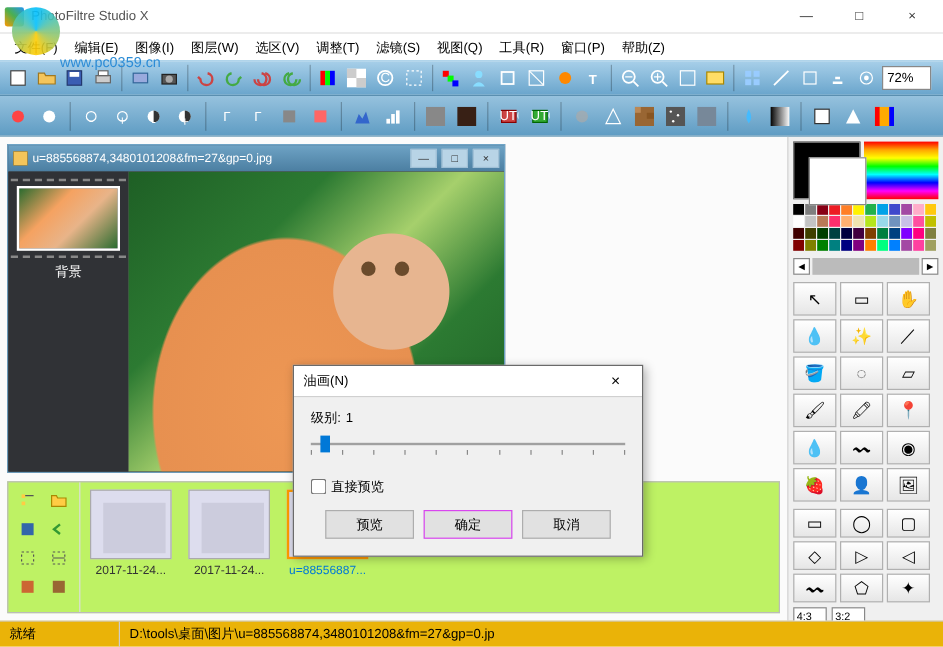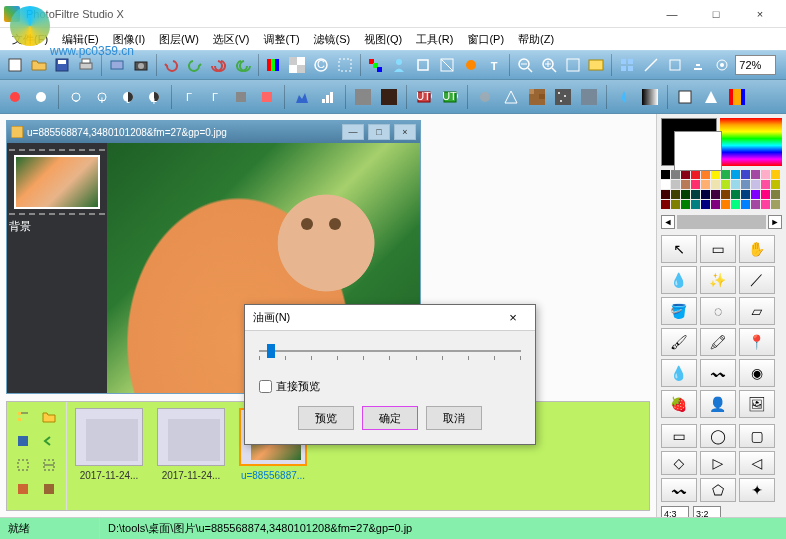--- a/index.html
+++ b/index.html
@@ -32,21 +32,21 @@
 .sidebar { width: 130px; background: #f0f0f0; border-left: 1px solid #ccc; padding: 4px; overflow: hidden; }
 
 .docwin { position: absolute; top: 6px; left: 6px; width: 415px; border: 1px solid #6ea3c5; background: #3d566e; }
 .docwin-header { height: 22px; background: linear-gradient(#6ea3c5,#4b7ea1); display: flex; align-items: center; padding: 0 4px; color: #fff; gap: 4px; }
 .docwin-header .d-title { flex: 1; font-size: 10px; }
 .docwin-header .d-btn { width: 22px; height: 16px; border: 1px solid #a0c0d6; background: #b8d4e6; display: flex; align-items: center; justify-content: center; font-size: 9px; color: #333; }
 .docwin-body { display: flex; background: #45474a; }
 .layer-strip { width: 100px; background: #303236; padding: 6px 2px; }
 .film { border-top: 2px dashed #888; border-bottom: 2px dashed #888; padding: 4px 0; }
 .layer-thumb { width: 86px; height: 54px; margin: 0 auto; border: 2px solid #fff; background: linear-gradient(135deg,#2a6b2f 0%,#f5a261 35%,#e8b489 60%,#2a6b2f 100%); }
-.layer-label { text-align: left; color: #fff; margin-top: 4px; font-size: 11px; }
+.layer-label { text-align: center; color: #fff; margin-top: 4px; font-size: 11px; }
 .canvas-view { flex: 1; height: 250px; background: #555; position: relative; overflow: hidden; }
 .anime-img { width: 100%; height: 100%; background:
   radial-gradient(80px 80px at 70% 40%, #e7b590 0%, #e7b590 60%, transparent 61%),
   radial-gradient(200px 260px at 42% 80%, #ed9754 0%, #e79050 55%, transparent 56%),
   linear-gradient(135deg,#1e5f25 0%,#2c7a32 30%,#a6d06c 50%,#2c7a32 70%,#1e5f25 100%);
   filter: blur(0.4px); position: relative; }
 .anime-img::after { content: ''; position: absolute; top: 30%; left: 62%; width: 12px; height: 12px; background: #6b4b2c; border-radius: 50%; box-shadow: 28px 0 0 #6b4b2c; }
 
 .dialog { position: absolute; top: 190px; left: 244px; width: 292px; background: #f0f0f0; border: 1px solid #6a6a6a; z-index: 50; box-shadow: 2px 2px 8px rgba(0,0,0,.3); }
 .dialog-header { height: 26px; background: #fff; display: flex; align-items: center; padding: 0 8px; border-bottom: 1px solid #d0d0d0; }
@@ -56,37 +56,37 @@
 .dlg-row { display: flex; align-items: center; margin-bottom: 4px; }
 .dlg-label {}
 .dlg-slider { position: relative; height: 24px; margin-bottom: 14px; }
 .dlg-slider .track { position: absolute; top: 9px; left: 0; right: 0; height: 2px; background: #a0a0a0; }
 .dlg-slider .thumb { position: absolute; top: 3px; left: 8px; width: 8px; height: 14px; background: #0078d7; }
 .dlg-slider .ticks { position: absolute; top: 15px; left: 0; right: 0; height: 6px; display: flex; justify-content: space-between; }
 .dlg-slider .ticks span { width: 1px; height: 4px; background: #888; }
 .dlg-check { display: flex; align-items: center; gap: 4px; margin-bottom: 12px; }
 .dlg-check input { width: 13px; height: 13px; }
 .dlg-buttons { display: flex; gap: 8px; justify-content: center; }
-.dlg-buttons button { width: 56px; height: 24px; background: #e1e1e1; border: 1px solid #adadad; cursor: pointer; }
+.dlg-buttons button { width: 74px; height: 24px; background: #e1e1e1; border: 1px solid #adadad; cursor: pointer; }
 .dlg-buttons button.primary { border: 1px solid #d946ef; }
 
 .canvas-wm { position: absolute; top: 250px; left: 300px; color: rgba(220,220,220,.45); font-size: 14px; pointer-events: none; z-index: 40; }
 
 .thumbstrip { position: absolute; left: 6px; bottom: 6px; right: 6px; height: 110px; background: #bef264; border: 1px solid #bbb; display: flex; }
 .ts-tools { width: 60px; border-right: 1px solid #ddd; padding: 4px; display: grid; grid-template-columns: repeat(2,24px); grid-auto-rows: 22px; gap: 2px; }
 .ts-tool { width: 24px; height: 22px; display: flex; align-items: center; justify-content: center; cursor: pointer; }
 .ts-thumbs { flex: 1; display: flex; gap: 10px; padding: 6px; overflow: hidden; }
 .ts-item { width: 72px; display: flex; flex-direction: column; align-items: center; }
 .ts-thumb { width: 68px; height: 58px; border: 1px solid #aaa; background: #dde; position: relative; }
 .ts-thumb.active { border: 2px solid #ff9800; }
 .ts-thumb .mini { position: absolute; top: 10px; left: 10px; right: 4px; bottom: 4px; background: linear-gradient(135deg,#2a6b2f,#f5a261,#2a6b2f); }
 .ts-name { font-size: 10px; margin-top: 4px; color: #333; white-space: nowrap; overflow: hidden; text-overflow: ellipsis; width: 100%; text-align: center; }
 .ts-name.link { color: #0078d7; }
 
-.statusbar { height: 22px; background: #86efac; border-top: 1px solid #ccc; display: flex; align-items: center; font-size: 11px; }
+.statusbar { height: 22px; background: #eab308; border-top: 1px solid #ccc; display: flex; align-items: center; font-size: 11px; }
 .sb-seg { border-right: 1px solid #ccc; padding: 0 8px; height: 100%; display: flex; align-items: center; }
 
 
 .sb-colors { display: flex; gap: 3px; margin-bottom: 4px; }
 .sb-fgbg { width: 56px; height: 48px; background: #000; position: relative; border: 1px solid #888; }
 .sb-fgbg::after { content: ''; position: absolute; right: -6px; bottom: -6px; width: 46px; height: 38px; background: #fff; border: 1px solid #888; }
 .sb-spec { flex: 1; height: 48px; background: linear-gradient(to bottom, red,orange,yellow,lime,cyan,blue,magenta,red); }
 .sb-palette { display: grid; grid-template-columns: repeat(12,9px); grid-auto-rows: 9px; gap: 1px; margin-bottom: 6px; }
 .sb-pcell { width: 9px; height: 9px; }
 .sb-paletteNav { display: flex; gap: 2px; align-items: center; margin-bottom: 6px; }
@@ -501,20 +501,24 @@
     </div>
 
     <div class="canvas-wm">www.pHome.NET</div>
 
     <div class="dialog">
       <div class="dialog-header">
         <div class="dh-title">油画(N)</div>
         <div class="dh-close">×</div>
       </div>
       <div class="dialog-body">
+        <div class="dlg-row">
+          <span class="dlg-label">级别:</span>
+          <span style="margin-left:4px">1</span>
+        </div>
         <div class="dlg-slider">
           <div class="track"></div>
           <div class="thumb"></div>
           <div class="ticks">
               <span></span>
               <span></span>
               <span></span>
               <span></span>
               <span></span>
               <span></span>

